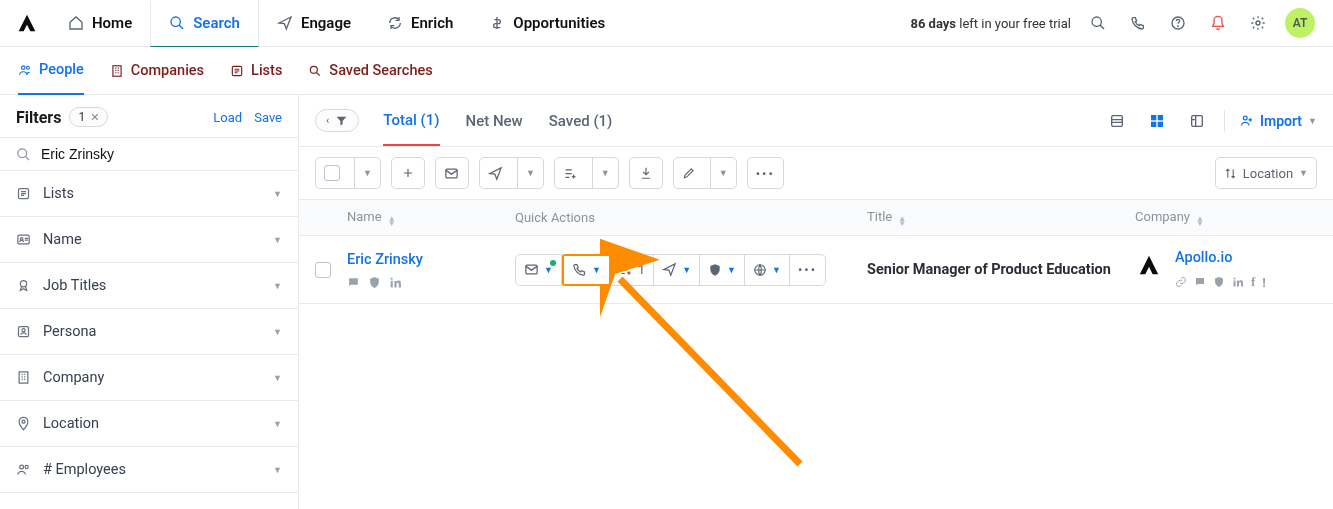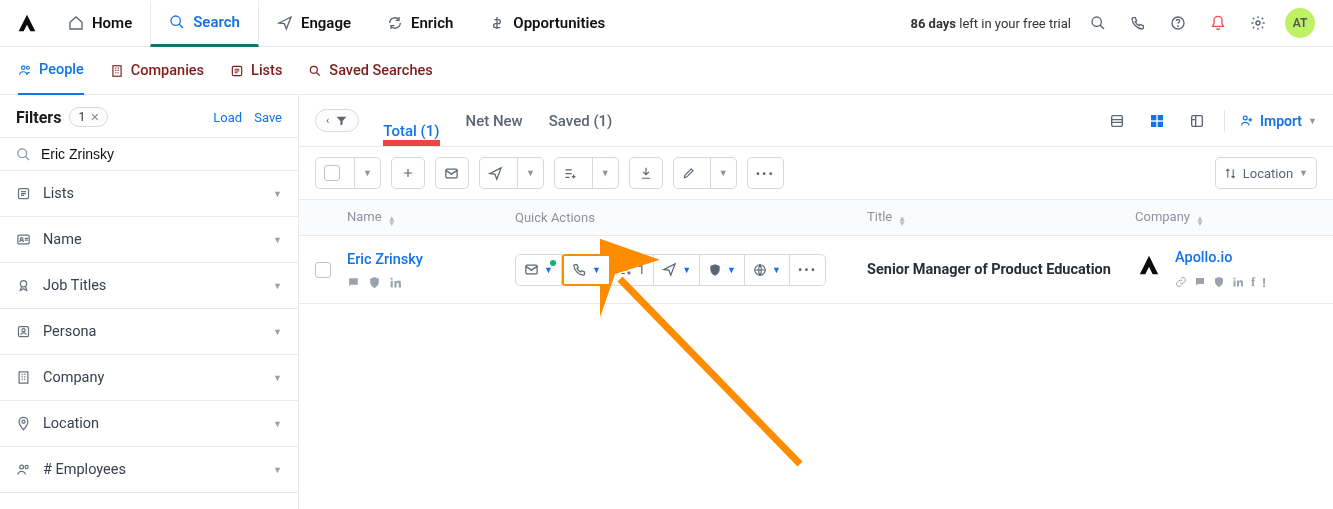--- a/index.html
+++ b/index.html
@@ -3,21 +3,21 @@
 <meta charset="utf-8">
 <style>
   * { box-sizing: border-box; margin: 0; padding: 0; }
   body { font-family: -apple-system, BlinkMacSystemFont, "Segoe UI", Roboto, Helvetica, Arial, sans-serif; font-size: 14px; color: #1a1a1a; background: #fff; width: 1333px; height: 509px; overflow: hidden; position: relative; }
   svg { display: block; }
 
   
   .top-nav { display: flex; align-items: center; height: 47px; border-bottom: 1px solid #e7e9ec; padding: 0 12px; gap: 0; }
   .logo { width: 30px; display:flex; justify-content:center; margin-right:8px;}
   .nav-item { display: flex; align-items: center; gap: 8px; padding: 0 18px; height: 46px; font-weight: 600; color: #111; cursor: pointer; font-size:15px;}
-  .nav-item.active { color: #1473e6; border: 1px solid #e7e9ec; border-bottom:3px solid #0f766e; border-top:none; margin-bottom:-1px; background:#fff;}
+  .nav-item.active { color: #1473e6; border: 1px solid #e7e9ec; border-bottom:1px solid #0f766e; border-top:none; margin-bottom:-1px; background:#fff;}
   .nav-item svg { width:16px; height:16px; }
   .nav-right { margin-left: auto; display:flex; align-items:center; gap:14px; padding-right:6px;}
   .trial { font-size: 13px; color:#333;}
   .trial b { font-weight:700; }
   .icon-btn { width:26px; height:26px; display:flex; align-items:center; justify-content:center; color:#5b6573; cursor:pointer;}
   .icon-btn.notif { color:#ed4e4e; }
   .avatar { width:30px; height:30px; border-radius:50%; background:#bef264; color:#555; font-size:12px; font-weight:600; display:flex; align-items:center; justify-content:center;}
 
   
   .sub-nav { display:flex; align-items:center; height:48px; padding: 0 18px; gap: 26px; border-bottom:1px solid #e7e9ec; }
@@ -39,21 +39,21 @@
   .filter-item { display:flex; align-items:center; gap:12px; padding: 14px 16px; border-bottom:1px solid #e7e9ec; color:#374050; cursor:pointer; font-size:14.5px;}
   .filter-item .chev { margin-left:auto; color:#9aa2ad; }
   .filter-item svg.lead { width:15px; height:15px; color:#6b7380;}
 
   
   .content { flex:1; display:flex; flex-direction:column; min-width:0;}
   .content-top { display:flex; align-items:center; height:51px; padding:0 16px; gap:18px;}
   .pill { border:1px solid #d5d9dd; border-radius:999px; padding:4px 10px; display:flex; align-items:center; gap:6px; color:#5b6573; font-size:13px; background:#fcfcfd;}
   .tabs { display:flex; gap:26px; margin-left:6px; height:51px;}
   .tab { display:flex; align-items:center; color:#5b6573; font-weight:500; cursor:pointer; font-size:15px;}
-  .tab.active { color:#1473e6; border-bottom:6px solid #ef4444;align-items:flex-end;}
+  .tab.active { color:#1473e6; border-bottom:2px solid #ef4444;}
   .content-top-right { margin-left:auto; display:flex; align-items:center; gap:14px; color:#5b6573;}
   .vsep { width:1px; height:22px; background:#e1e4e8; }
   .import { color:#1473e6; font-weight:600; display:flex; align-items:center; gap:6px; cursor:pointer;}
   .toolbar { display:flex; align-items:center; padding:10px 16px; gap:10px; border-top:1px solid #e7e9ec; border-bottom:1px solid #e7e9ec; background:#fff;}
   .tbtn { border:1px solid #d5d9dd; background:#fff; border-radius:5px; height:32px; min-width:34px; display:flex; align-items:center; justify-content:center; color:#5b6573; cursor:pointer; padding:0 8px; gap:6px; font-size:13px;}
   .tbtn.split { padding:0;}
   .tbtn.split > span { padding:0 8px; display:flex; align-items:center; height:100%;}
   .tbtn.split > span + span { border-left:1px solid #d5d9dd;}
   .checkbox { width:16px; height:16px; border:1.2px solid #bdc3cb; border-radius:3px; background:#fff;}
   .toolbar .rel { margin-left:auto;}

